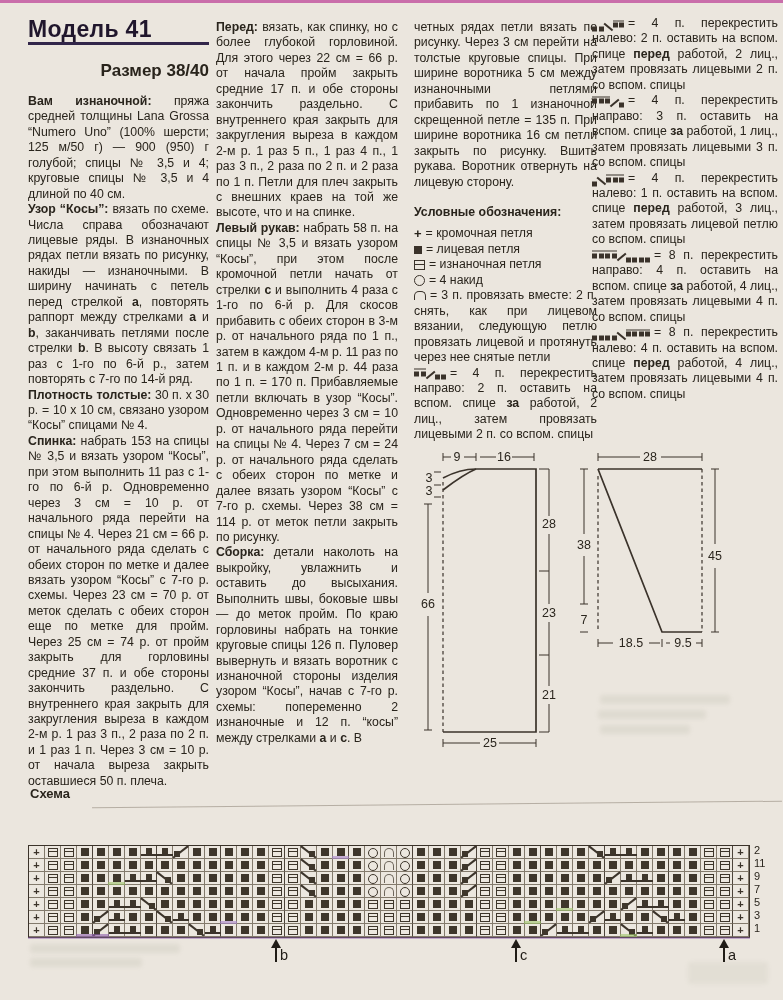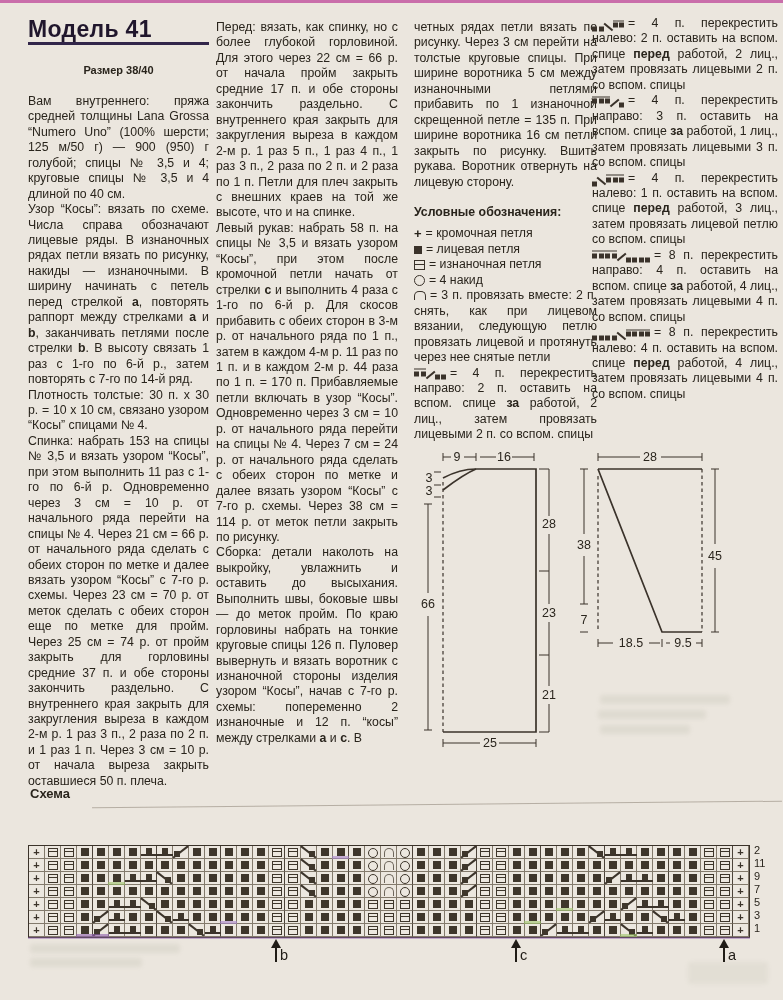--- a/index.html
+++ b/index.html
@@ -11,23 +11,23 @@
   .topline{position:absolute;top:0;left:0;width:783px;height:3px;background:#c0509c;opacity:.8}
   .col{position:absolute;font-size:12.3px;line-height:15.45px;text-align:justify}
   #col1{left:28px;top:22px;width:181px}
   #col2{left:216px;top:20px;width:182px}
   #col3{left:414px;top:20px;width:183px}
   #col4{left:592px;top:16px;width:186px}
   .page-title{
     font-size:23px;font-weight:bold;color:#20162c;letter-spacing:.3px;
     border-bottom:3.5px solid #32264a;padding-bottom:5px;margin:0 0 18px;text-align:left;
   }
-  .size{font-weight:bold;font-size:11px;margin:16px 0 15px;text-align:center}
+  .size{font-weight:bold;font-size:17px;margin:16px 0 15px;text-align:right}
   .para{margin:0}
-  .lead{font-weight:normal}
+  .lead{font-weight:bold}
   .legend-head{font-weight:bold;margin:15px 0 6px;text-align:left}
   .ic-plus{font-weight:bold;font-size:13px;line-height:10px;display:inline-block;vertical-align:-1px;margin-right:4px}
   .ic-knit{display:inline-block;width:8px;height:8px;background:#3a322a;vertical-align:-1px;margin-right:4px}
   .ic-purl{display:inline-block;width:9px;height:8px;border:1.5px solid #3a322a;position:relative;vertical-align:-2px;margin-right:4px}
   .ic-purl::after{content:"";position:absolute;left:0;right:0;top:2.6px;height:1.5px;background:#3a322a}
   .ic-yo{display:inline-block;width:9px;height:9px;border:1.5px solid #3a322a;border-radius:50%;vertical-align:-2px;margin-right:4px}
   .ic-dec{display:inline-block;width:10px;height:8px;border:1.6px solid #3a322a;border-bottom:none;border-radius:5px 5px 0 0;vertical-align:-1px;margin-right:4px}
   .cicon{display:inline-flex;align-items:center;margin-right:4px;vertical-align:-2px}
   .cigrp{display:inline-flex;gap:1.5px}
   .cigrp.ov{border-top:1.4px solid #3a322a;padding-top:1.6px}
@@ -76,21 +76,21 @@
 </style>
 </head>
 <body>
 
 <div class="topline"></div>
 
 <div class="col" id="col1">
   <h1 class="page-title">Модель 41</h1>
   <p class="size">Размер 38/40</p>
   <div>
-      <p class="para"><b class="lead">Вам внутреннего:</b> пряжа средней толщины Lana Grossa “Numero Uno” (100% шерсти; 125 м/50 г) — 900 (950) г голубой; спицы № 3,5 и 4; круговые спицы № 3,5 и 4 длиной по 40 см.</p>
+      <p class="para"><b class="lead">Вам изнаночной:</b> пряжа средней толщины Lana Grossa “Numero Uno” (100% шерсти; 125 м/50 г) — 900 (950) г голубой; спицы № 3,5 и 4; круговые спицы № 3,5 и 4 длиной по 40 см.</p>
       <p class="para"><b class="lead">Узор “Косы”:</b> вязать по схеме. Числа справа обозначают лицевые ряды. В изнаночных рядах петли вязать по рисунку, накиды — изнаночными. В ширину начинать с петель перед стрелкой <b>a</b>, повторять раппорт между стрелками <b>a</b> и <b>b</b>, заканчивать петлями после стрелки <b>b</b>. В высоту связать 1 раз с 1-го по 6-й р., затем повторять с 7-го по 14-й ряд.</p>
       <p class="para"><b class="lead">Плотность толстые:</b> 30 п. x 30 р. = 10 x 10 см, связано узором “Косы” спицами № 4.</p>
       <p class="para"><b class="lead">Спинка:</b> набрать 153 на спицы № 3,5 и вязать узором “Косы”, при этом выполнить 11 раз с 1-го по 6-й р. Одновременно через 3 см = 10 р. от начального ряда перейти на спицы № 4. Через 21 см = 66 р. от начального ряда сделать с обеих сторон по метке и далее вязать узором “Косы” с 7-го р. схемы. Через 23 см = 70 р. от меток сделать с обеих сторон еще по метке для пройм. Через 25 см = 74 р. от пройм закрыть для горловины средние 37 п. и обе стороны закончить раздельно. С внутреннего края закрыть для закругления выреза в каждом 2-м р. 1 раз 3 п., 2 раза по 2 п. и 1 раз 1 п. Через 3 см = 10 р. от начала выреза закрыть оставшиеся 50 п. плеча.</p>
     </div>
 </div>
 
 <div class="col" id="col2">
   <div>
       <p class="para"><b class="lead">Перед:</b> вязать, как спинку, но с более глубокой горловиной. Для этого через 22 см = 66 р. от начала пройм закрыть средние 17 п. и обе стороны закончить раздельно. С внутреннего края закрыть для закругления выреза в каждом 2-м р. 1 раз 5 п., 1 раз 4 п., 1 раз 3 п., 2 раза по 2 п. и 2 раза по 1 п. Петли для плеч закрыть с внешних краев на той же высоте, что и на спинке.</p>
       <p class="para"><b class="lead">Левый рукав:</b> набрать 58 п. на спицы № 3,5 и вязать узором “Косы”, при этом после кромочной петли начать от стрелки <b>c</b> и выполнить 4 раза с 1-го по 6-й р. Для скосов прибавить с обеих сторон в 3-м р. от начального ряда по 1 п., затем в каждом 4-м р. 11 раз по 1 п. и в каждом 2-м р. 44 раза по 1 п. = 170 п. Прибавляемые петли включать в узор “Косы”. Одновременно через 3 см = 10 р. от начального ряда перейти на спицы № 4. Через 7 см = 24 р. от начального ряда сделать с обеих сторон по метке и далее вязать узором “Косы” с 7-го р. схемы. Через 38 см = 114 р. от меток петли закрыть по рисунку.</p>

